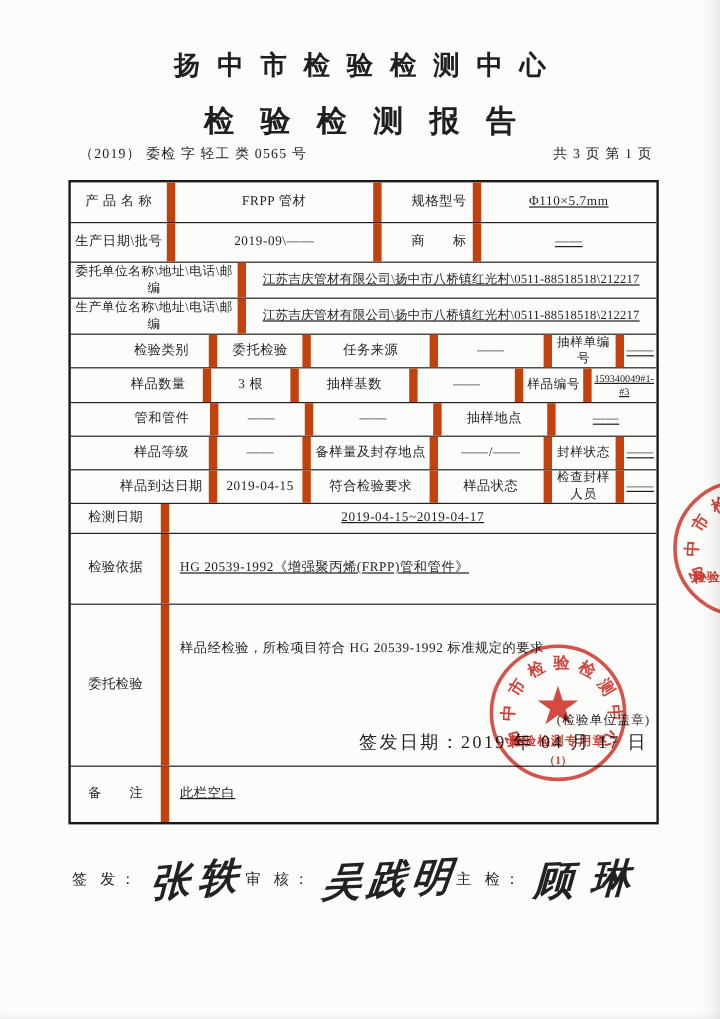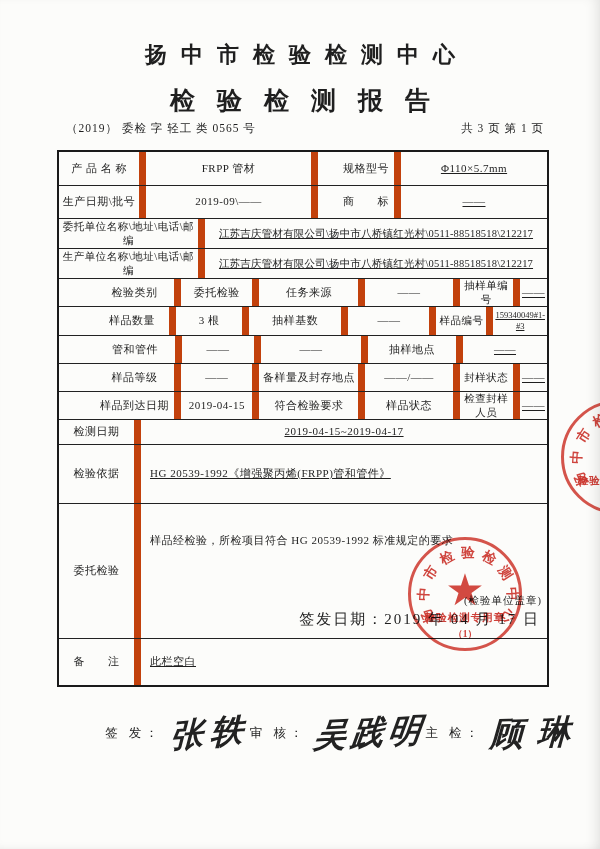--- a/index.html
+++ b/index.html
@@ -66,21 +66,21 @@
   }
   .seal-note{
     position:absolute;right:5px;bottom:31px;font-size:10.5px;letter-spacing:1px;
   }
   .issue-line{
     position:absolute;right:7px;bottom:9px;font-size:15px;letter-spacing:2px;white-space:nowrap;
   }
   
   .sigrow{
     position:absolute;left:60px;right:16px;top:698px;height:70px;
-    display:flex;align-items:center;justify-content:flex-end;
+    display:flex;align-items:center;justify-content:flex-start;
   }
   .sigpair{display:flex;align-items:center;}
   .sig-label{font-size:12.5px;letter-spacing:4px;white-space:nowrap;}
   .sig-name{
     font-size:33px;font-style:italic;font-weight:bold;color:#222;
     font-family:"DejaVu Serif","Liberation Serif",serif;
     transform:rotate(-5deg) skewX(-6deg);letter-spacing:7px;white-space:nowrap;
     margin-left:8px;
   }
   .sig-name.n2{transform:rotate(-3deg) skewX(-10deg);letter-spacing:4px;}

